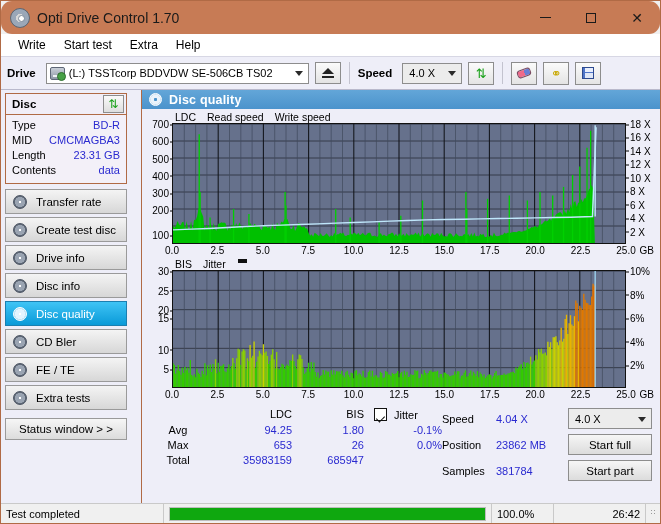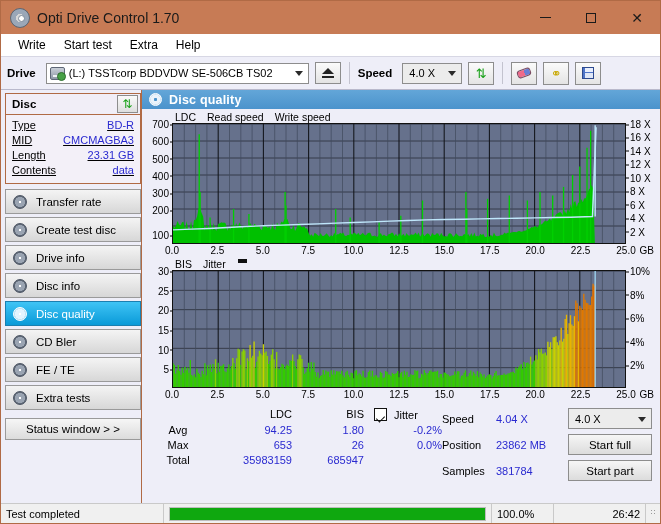--- a/index.html
+++ b/index.html
@@ -16,20 +16,21 @@
     background:#f0f0f0;
     border:1px solid #b06a45;
     overflow:hidden;
   }
 
   
   .titlebar {
     height:33px; background:#c77b55;
     display:flex; align-items:center;
     position:relative;
+    border-radius:11px;
   }
   .title-icon {
     width:20px; height:20px; margin-left:9px; margin-right:7px;
     border-radius:50%;
     background:radial-gradient(circle at 50% 50%, #ffffff 0 12%, #d8d8d8 13% 30%, #9aa7b8 31% 70%, #6d7a8c 71% 100%);
     border:1px solid #5d6875;
     position:relative; flex:none;
   }
   .title-icon::after{
     content:""; position:absolute; left:50%; top:50%;
@@ -92,35 +93,35 @@
   .eject-bar{width:12px;height:2.5px;background:#222;margin-top:1.5px;}
   .sep { width:1px; height:22px; background:#c3c3cf; margin:0 2px; }
   .speed-combo { width:60px; padding-right:16px; padding-left:6px; }
   .icon-btn {
     width:26px;height:23px;background:linear-gradient(#fbfbfb,#e4e4e4);
     border:1px solid #8d8d8d; display:flex;align-items:center;justify-content:center;
   }
 
   
   .main { display:flex; height:calc(524px - 33px - 22px - 34px - 20px - 2px); }
-  .sidebar { width:160px; background:#eeeef8; border-right:1px solid #b06a45; padding:3px 0 0 4px;}
+  .sidebar { width:160px; background:#eeeef8; border-right:1px solid #b06a45; padding:3px 14px 0 4px;}
 
   .disc-panel { border:1px solid #b06a45; background:#f3f0f8; }
   .disc-head {
     height:21px; display:flex; align-items:center; justify-content:space-between;
     border-bottom:1px solid #b06a45; padding-left:6px; padding-right:2px;
     background:#f1eef7;
   }
   .disc-head b { font-size:11.5px; }
   .refresh-btn {
     width:21px;height:18px;background:linear-gradient(#fafafa,#dedede);
     border:1px solid #8d8d8d; display:flex;align-items:center;justify-content:center;
     font-size:12px; color:#15a015; line-height:1;
   }
-  .disc-rows { padding:3px 6px 5px 6px;text-decoration:underline; }
+  .disc-rows { padding:3px 6px 5px 6px; }
   .disc-row { display:flex; justify-content:space-between; line-height:15px; font-size:11px; }
   .disc-row .k { color:#000; }
   .disc-row .v { color:#2a2ad0; }
   .label-row { display:flex; align-items:center; margin-top:3px; gap:4px; }
   .label-row .k { width:36px; }
   .label-input { flex:1; height:19px; border:1px solid #8d8d8d; background:#fff; }
   .cd-btn {
     width:23px;height:21px;background:linear-gradient(#fafafa,#dedede);
     border:1px solid #8d8d8d; display:flex;align-items:center;justify-content:center;
   }
@@ -520,21 +521,21 @@
             <i class="sw" style="background:#d9a8e0"></i>
             <em style="font-style:normal">Jitter</em>
           </span>
           <i style="width:9px;height:4px;background:#111;display:inline-block;margin-left:4px;margin-bottom:5px;"></i>
         </div>
 
         <div class="plot-row" style="height:118px;">
           <div class="yaxis-l" id="ax2l" style="height: 118px;">
               <div class="ytick" style="top: 99.3333px;">5</div>
               <div class="ytick" style="top: 79.6667px;">10</div>
-              <div class="ytick" style="top: 60px; text-align: center;">15</div>
+              <div class="ytick" style="top: 48px; text-align: center;">15</div>
               <div class="ytick" style="top: 40.3333px;">20</div>
               <div class="ytick" style="top: 20.6667px;">25</div>
               <div class="ytick" style="top: 1px;">30</div>
             </div>
           <div class="plot">
             <svg viewBox="0 0 420 118" preserveAspectRatio="none" id="plot2">
                 <g>
                   <line x1="0" y1="98.33333333333334" x2="420" y2="98.33333333333334" stroke="#2b2f3a" stroke-width="0.8"></line>
                   <line x1="0" y1="78.66666666666667" x2="420" y2="78.66666666666667" stroke="#2b2f3a" stroke-width="0.8"></line>
                   <line x1="0" y1="59" x2="420" y2="59" stroke="#2b2f3a" stroke-width="0.8"></line>
@@ -934,21 +935,21 @@
             <div class="st-h">LDC</div>
             <div class="st-h">BIS</div>
             <div class="jit-head">
               <span class="chk"></span>
               <span>Jitter</span>
             </div>
 
             <div class="st-k">Avg</div>
             <div class="st-v">94.25</div>
             <div class="st-v">1.80</div>
-            <div class="st-v">-0.2%</div>
+            <div class="st-v">-0.1%</div>
 
             <div class="st-k">Max</div>
             <div class="st-v">653</div>
             <div class="st-v">26</div>
             <div class="st-v">0.0%</div>
 
             <div class="st-k">Total</div>
             <div class="st-v">35983159</div>
             <div class="st-v">685947</div>
             <div class="st-v"></div>

